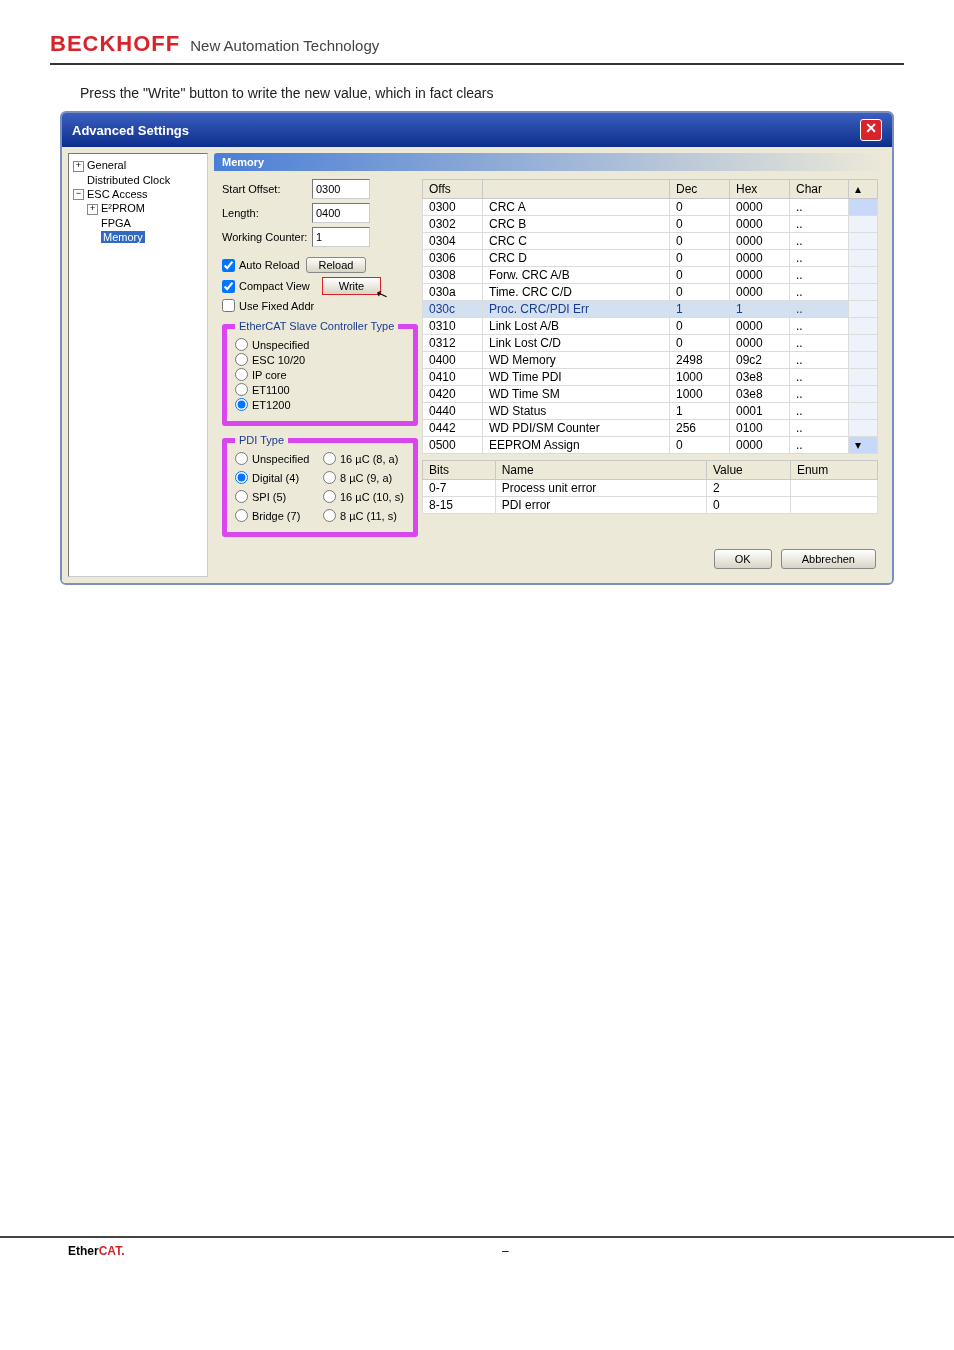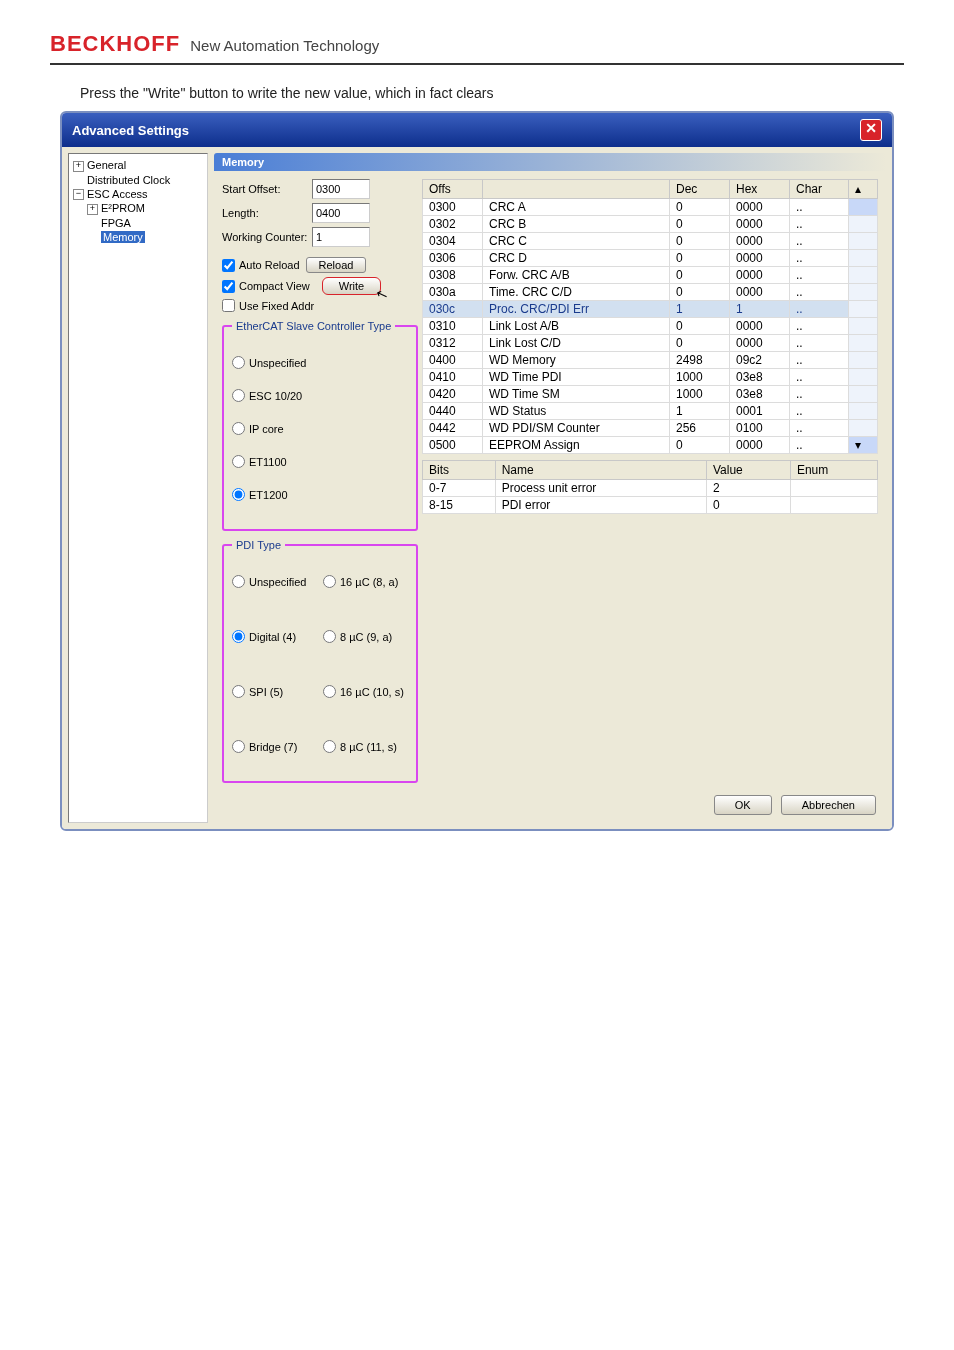--- a/index.html
+++ b/index.html
@@ -146,46 +146,46 @@
     background: linear-gradient(to bottom, #fff, #d8d4c4);
     border: 1px solid #888;
     border-radius: 3px;
     font-size: 11px;
     padding: 1px 12px;
     margin-left: 6px;
     cursor: pointer;
   }
   .btn-write {
     border: 1px solid #d8232a;
-    border-radius: 6px;
+    border-radius: 0;
     padding: 2px 16px;
     position: relative;
   }
   .cursor-arrow {
     position: absolute;
     right: -8px;
     bottom: -8px;
     font-size: 14px;
     transform: rotate(-20deg);
   }
   fieldset {
-    border: 2px solid #d946ef;
+    border: 5px solid #d946ef;
     border-radius: 3px;
     margin: 8px 4px 4px 0;
     padding: 4px 8px 8px 8px;
   }
   legend {
     color: #1a3b8d;
     font-size: 11px;
     padding: 0 4px;
   }
   .radio-row {
     display: flex;
     align-items: center;
-    margin: 20px 0;
+    margin: 2px 0;
   }
   .radio-row input {
     margin: 0 4px 0 0;
   }
   .pdi-grid {
     display: grid;
     grid-template-columns: 1fr 1fr;
     gap: 2px 6px;
   }
   .right-col {

